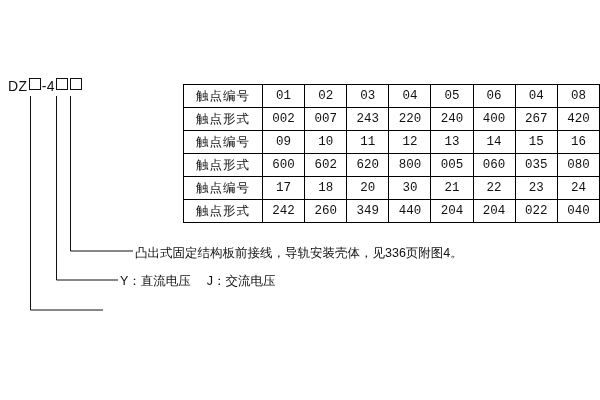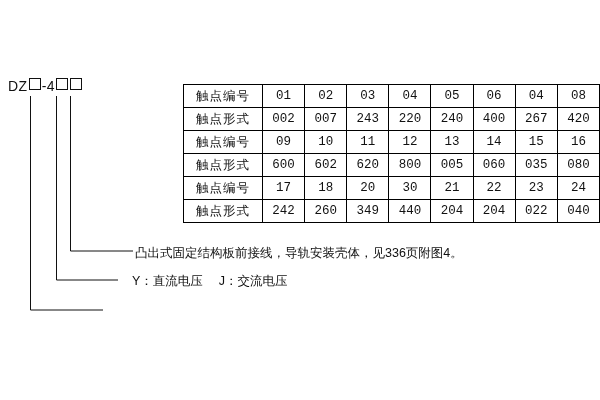--- a/index.html
+++ b/index.html
@@ -80,21 +80,21 @@
   }
 
   
   .annot {
     position: absolute;
     font-size: 12.5px;
     white-space: nowrap;
     color: #111;
   }
   #annot-1 { left: 135px; top: 245px; }
-  #annot-2 { left: 132px; top: 273px; }
+  #annot-2 { left: 120px; top: 273px; }
   #annot-3 { left: 105px; top: 303px; }
   .gapspace { display: inline-block; width: 16px; }
 </style>
 </head>
 <body>
 
 <div id="page">
 
   <div id="model-code">
     <span>DZ</span><span class="box-glyph"></span><span>-4</span><span class="box-glyph"></span><span class="box-glyph"></span>

